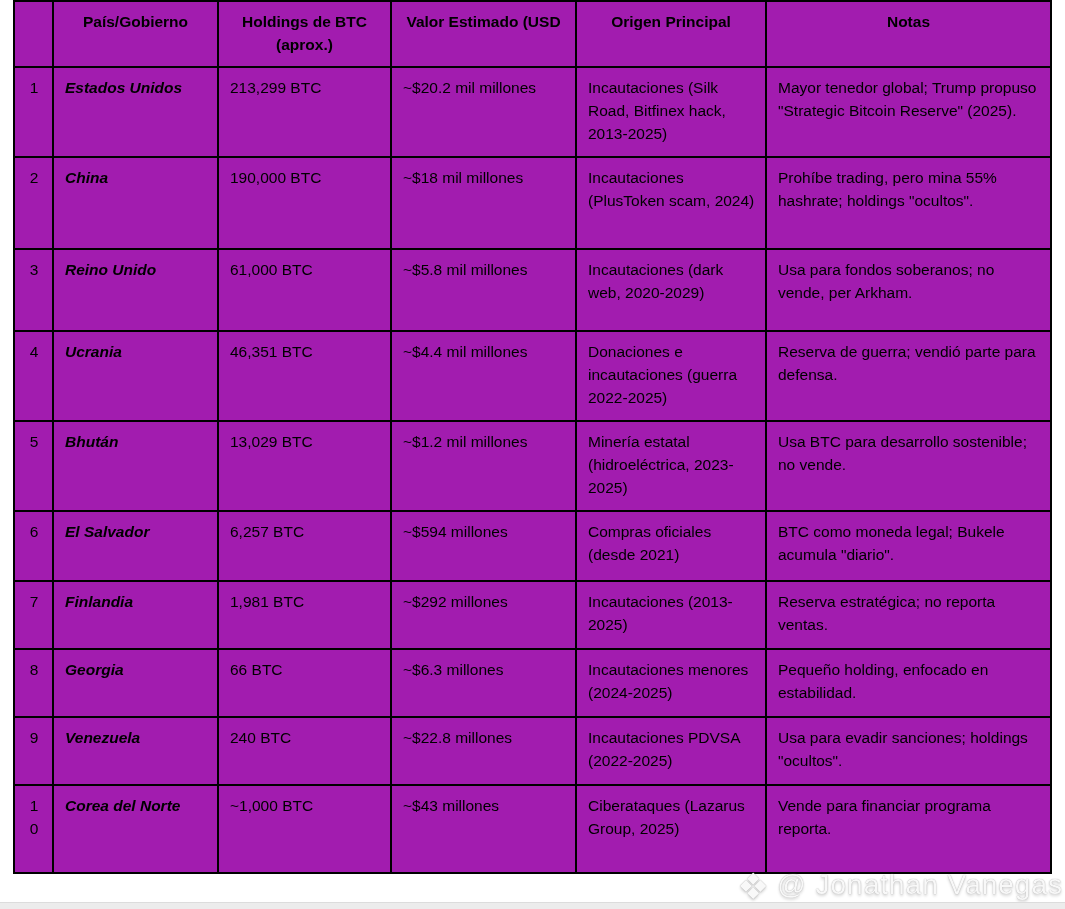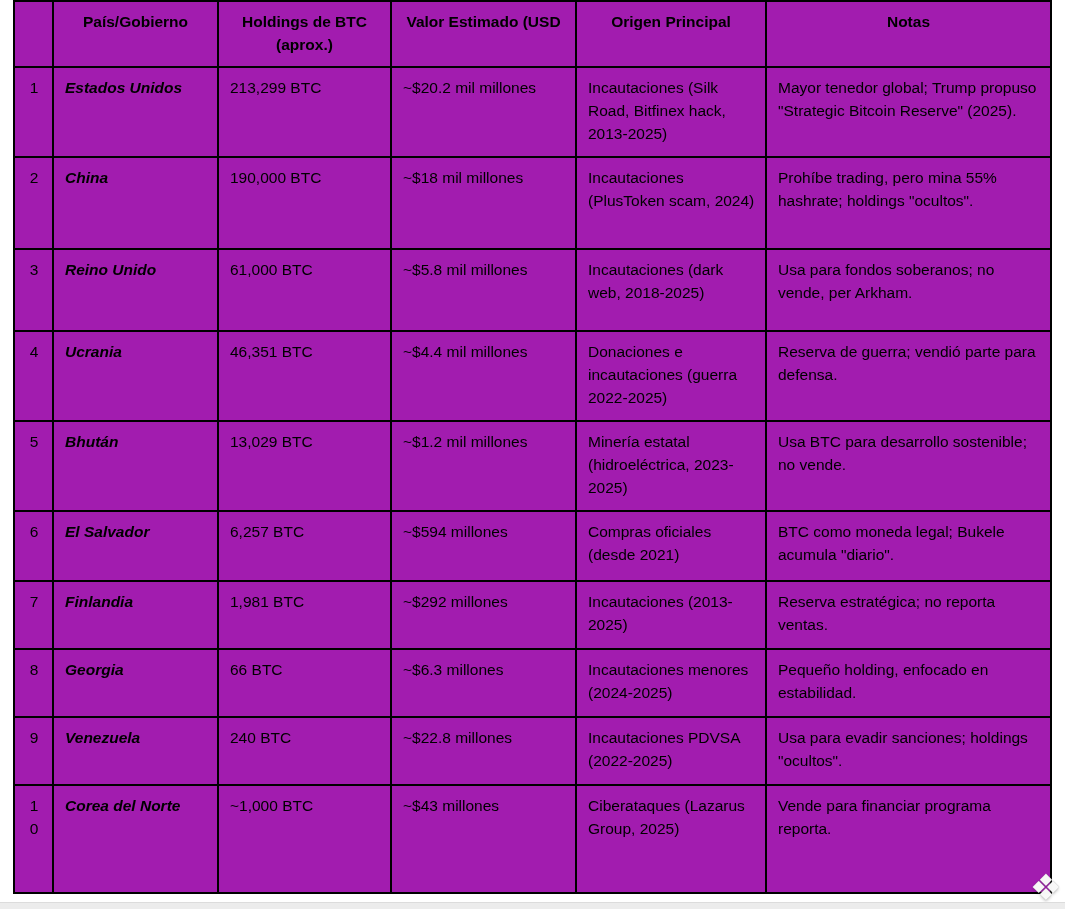--- a/index.html
+++ b/index.html
@@ -33,21 +33,21 @@
   
   tbody tr:nth-child(1)  td { height:90px; }
   tbody tr:nth-child(2)  td { height:92px; }
   tbody tr:nth-child(3)  td { height:82px; }
   tbody tr:nth-child(4)  td { height:90px; }
   tbody tr:nth-child(5)  td { height:90px; }
   tbody tr:nth-child(6)  td { height:70px; }
   tbody tr:nth-child(7)  td { height:68px; }
   tbody tr:nth-child(8)  td { height:68px; }
   tbody tr:nth-child(9)  td { height:68px; }
-  tbody tr:nth-child(10) td { height:108px; }
+  tbody tr:nth-child(10) td { height:88px; }
 
   .watermark {
     position:absolute; right:2px; bottom:8px;
     display:flex; align-items:center; gap:7px;
     pointer-events:none;
     color:rgba(253,253,253,0.95);
     text-shadow: 0 0 1px rgba(140,140,140,0.9), 0 2px 3px rgba(0,0,0,0.18);
     font-size:28px; letter-spacing:1px; white-space:nowrap;
   }
   .watermark .wm-icon { font-size:36px; line-height:30px; transform:translateY(2px); }
@@ -96,21 +96,21 @@
         <td class="c-holdings">190,000 BTC</td>
         <td class="c-value">~$18 mil millones</td>
         <td class="c-origin">Incautaciones (PlusToken scam, 2024)</td>
         <td class="c-notes">Prohíbe trading, pero mina 55% hashrate; holdings "ocultos".</td>
       </tr>
       <tr>
         <td class="c-rank">3</td>
         <td class="c-country">Reino Unido</td>
         <td class="c-holdings">61,000 BTC</td>
         <td class="c-value">~$5.8 mil millones</td>
-        <td class="c-origin">Incautaciones (dark web, 2018-2025)</td>
+        <td class="c-origin">Incautaciones (dark web, 2020-2029)</td>
         <td class="c-notes">Usa para fondos soberanos; no vende, per Arkham.</td>
       </tr>
       <tr>
         <td class="c-rank">4</td>
         <td class="c-country">Ucrania</td>
         <td class="c-holdings">46,351 BTC</td>
         <td class="c-value">~$4.4 mil millones</td>
         <td class="c-origin">Donaciones e incautaciones (guerra 2022-2025)</td>
         <td class="c-notes">Reserva de guerra; vendió parte para defensa.</td>
       </tr>
@@ -160,17 +160,18 @@
         <td class="c-holdings">~1,000 BTC</td>
         <td class="c-value">~$43 millones</td>
         <td class="c-origin">Ciberataques (Lazarus Group, 2025)</td>
         <td class="c-notes">Vende para financiar programa reporta.</td>
       </tr>
     </tbody>
   </table>
 
   <div class="watermark">
     <span class="wm-icon">❖</span>
+    <span class="wm-text">@ Jonathan Vanegas</span>
   </div>
 
   <div class="bottom-strip"></div>
 
 </div>
 
 </body></html>

